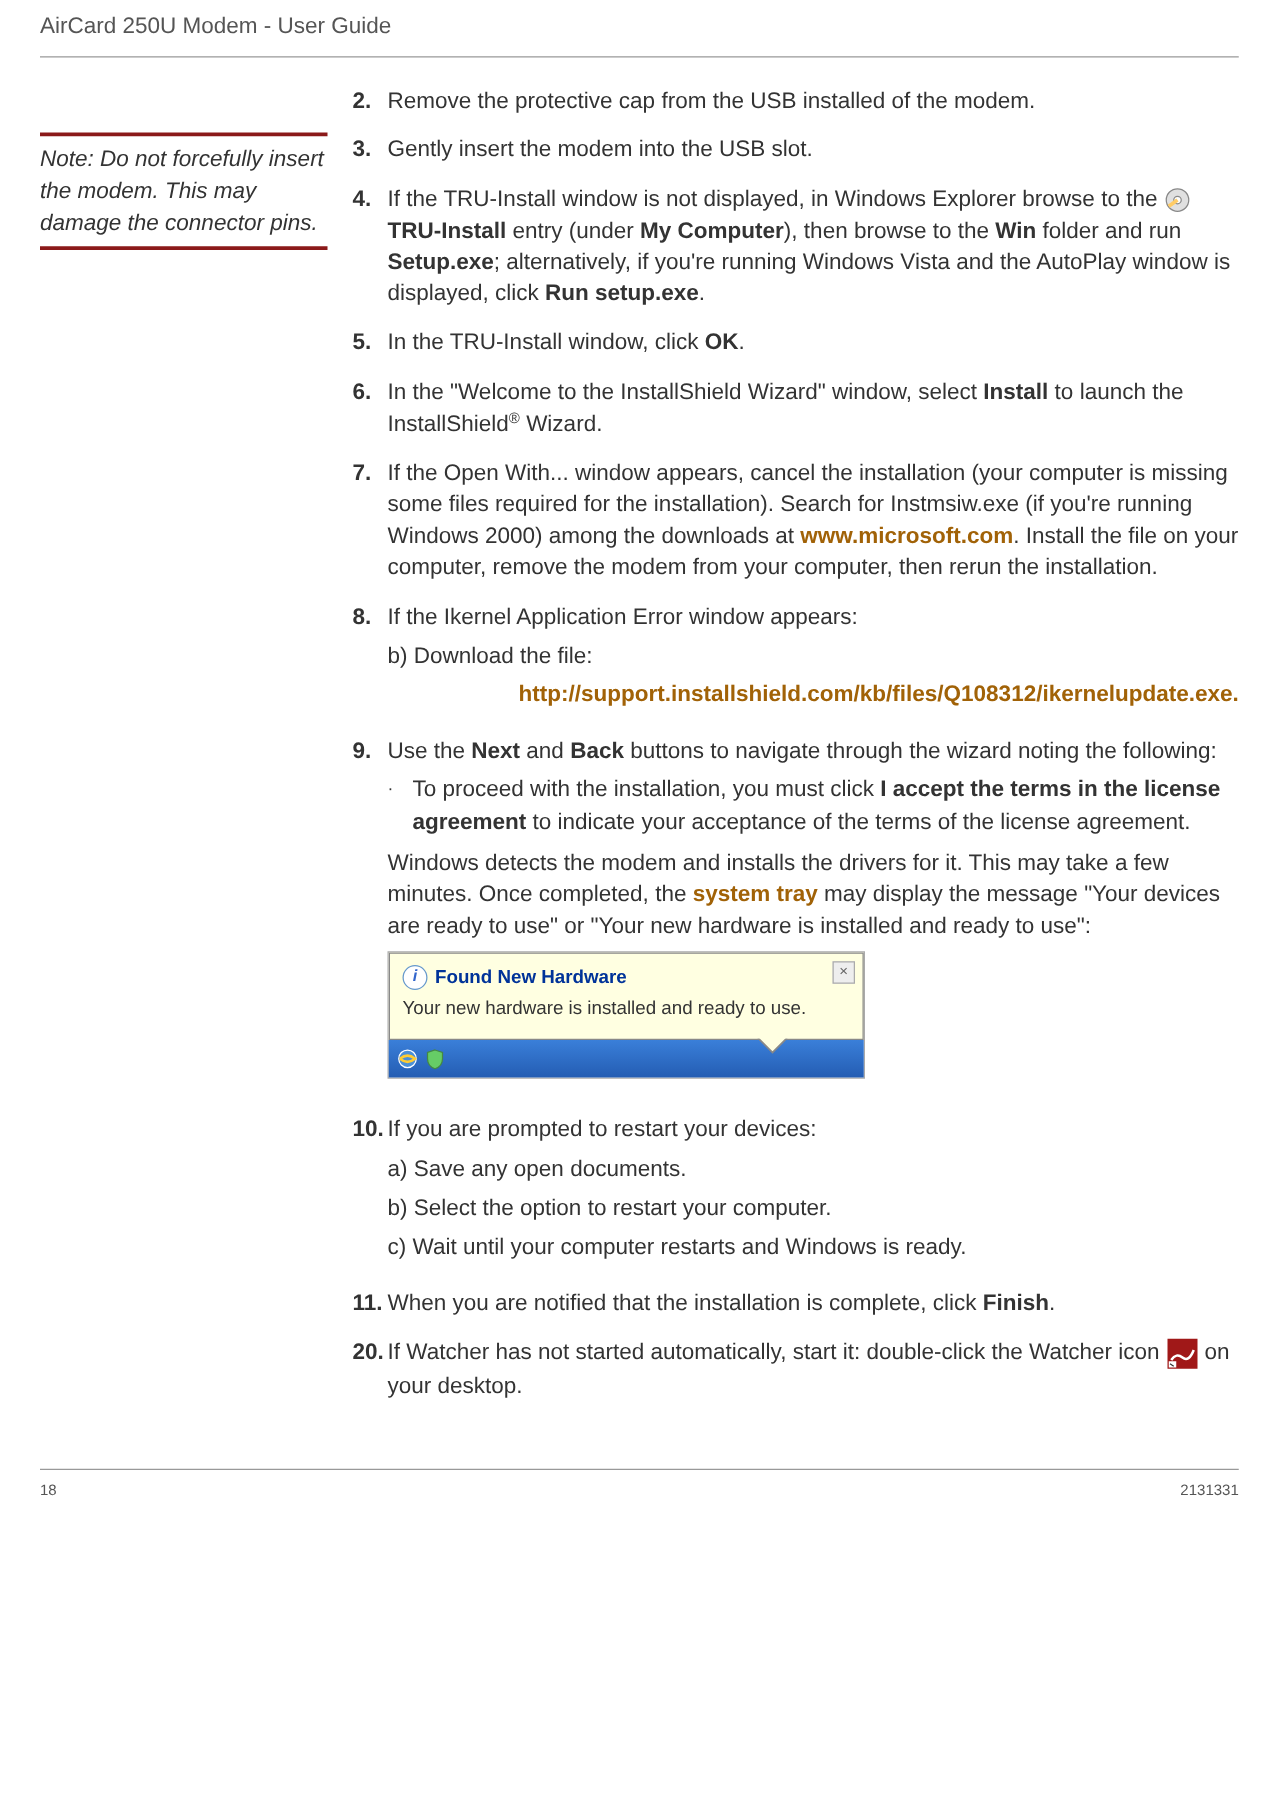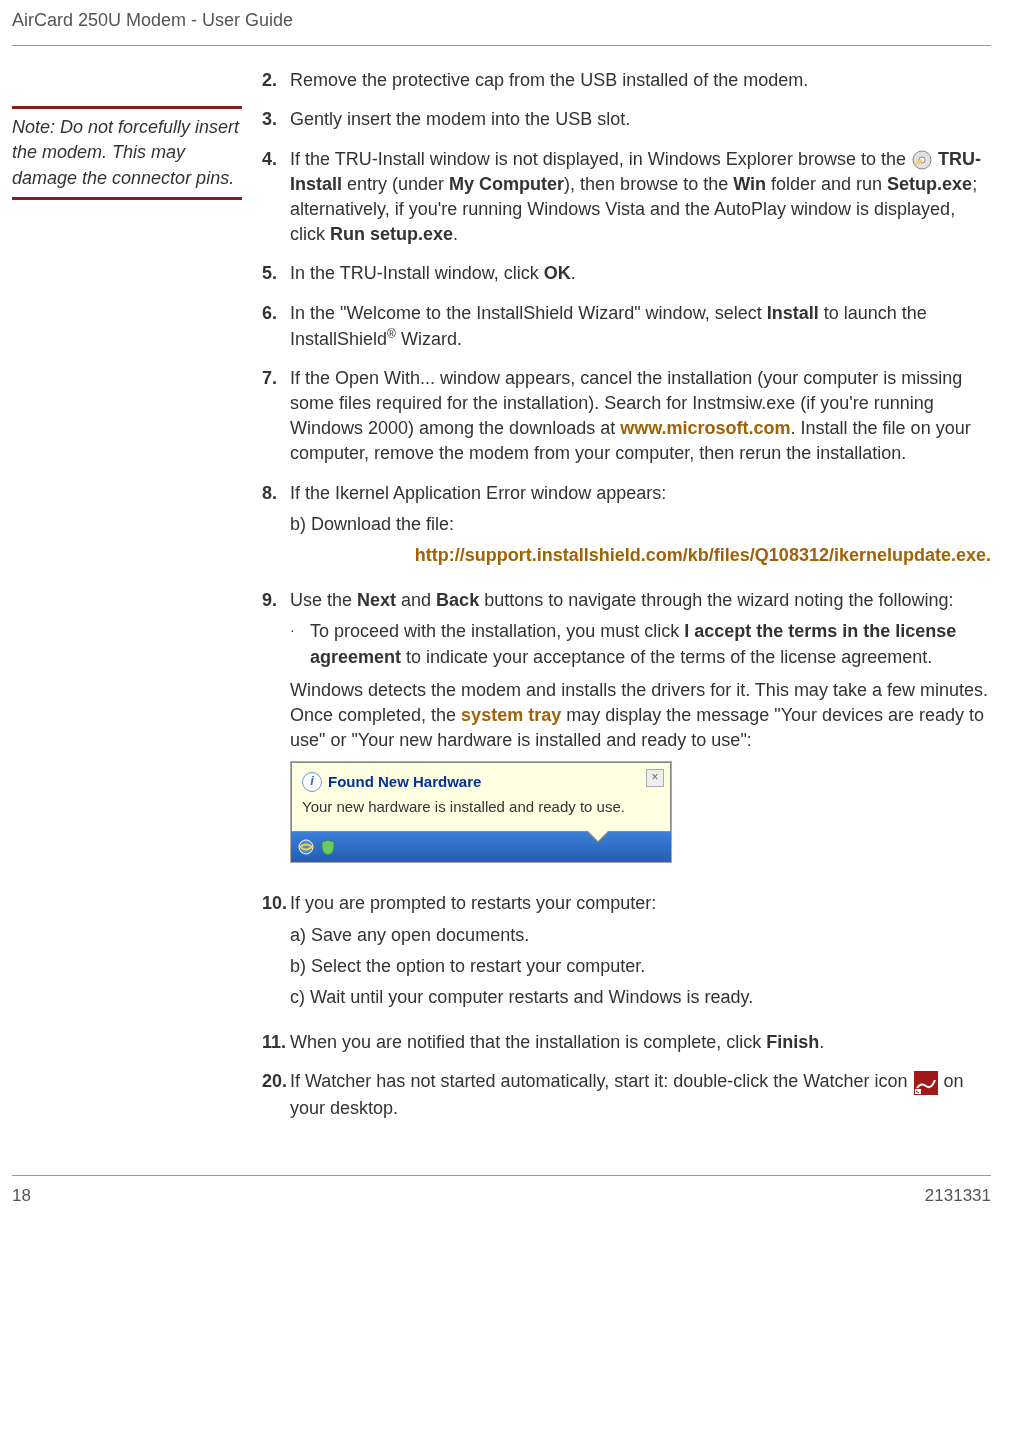--- a/index.html
+++ b/index.html
@@ -5,21 +5,21 @@
   body {
     font-family: Arial, Helvetica, sans-serif;
     margin: 0;
     padding: 0;
     color: #333;
     font-size: 18px;
     line-height: 1.4;
     width: 1011px;
   }
   .page {
-    padding: 0 20px 40px 12px;
+    padding: 0 20px 40px 32px;
   }
   .header {
     font-size: 18px;
     color: #555;
     padding: 8px 0;
     font-family: Arial, sans-serif;
   }
   .divider {
     border-top: 1px solid #999;
     margin: 4px 0 22px 0;
@@ -141,21 +141,21 @@
     border-left:11px solid transparent;
     border-right:11px solid transparent;
     border-top:11px solid #ffffe1;
   }
   .footer {
     display:flex;
     justify-content: space-between;
     border-top: 1px solid #999;
     margin-top: 40px;
     padding-top: 8px;
-    font-size: 17px;
+    font-size: 12px;
     color: #555;
   }
 </style>
 </head>
 <body>
 
 <div class="page">
   <div class="header">AirCard 250U Modem - User Guide</div>
   <div class="divider"></div>
 
@@ -257,21 +257,21 @@
                   <path d="M9 2 L15 4 L15 9 Q15 15 9 17 Q3 15 3 9 L3 4 Z" fill="#66cc66" stroke="#448844"></path>
                 </svg>
             </div>
           </div>
         </div>
       </div>
 
       <div class="step">
         <div class="step-num">10.</div>
         <div class="step-body">
-          <div>If you are prompted to restarts your computer:</div>
+          <div>If you are prompted to restart your devices:</div>
           <div class="sub">a) Save any open documents.</div>
           <div class="sub">b) Select the option to restart your computer.</div>
           <div class="sub">c) Wait until your computer restarts and Windows is ready.</div>
         </div>
       </div>
 
       <div class="step">
         <div class="step-num">11.</div>
         <div class="step-body">
           <span>When you are notified that the installation is complete, click </span><span class="bold">Finish</span><span>.</span>

